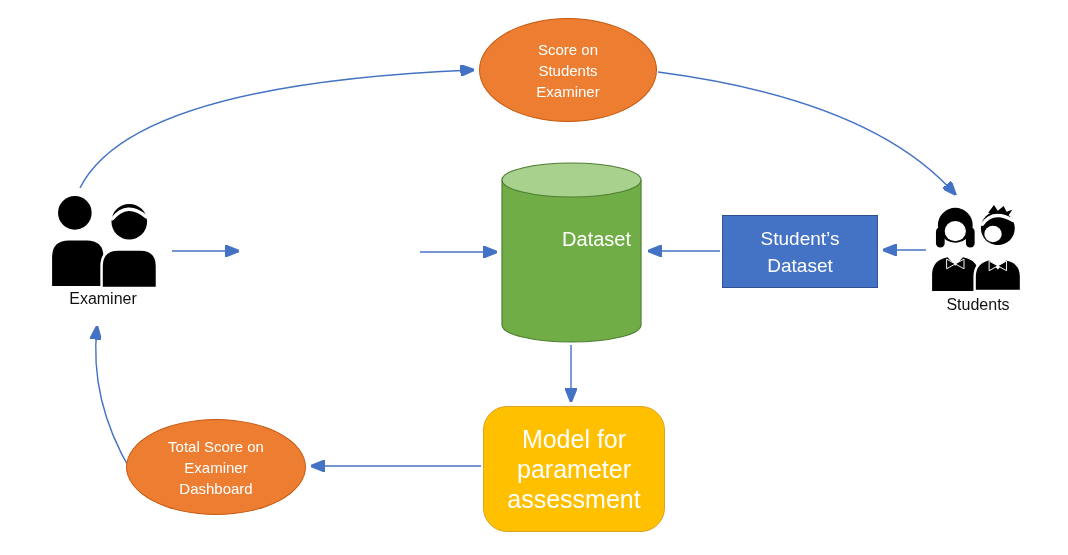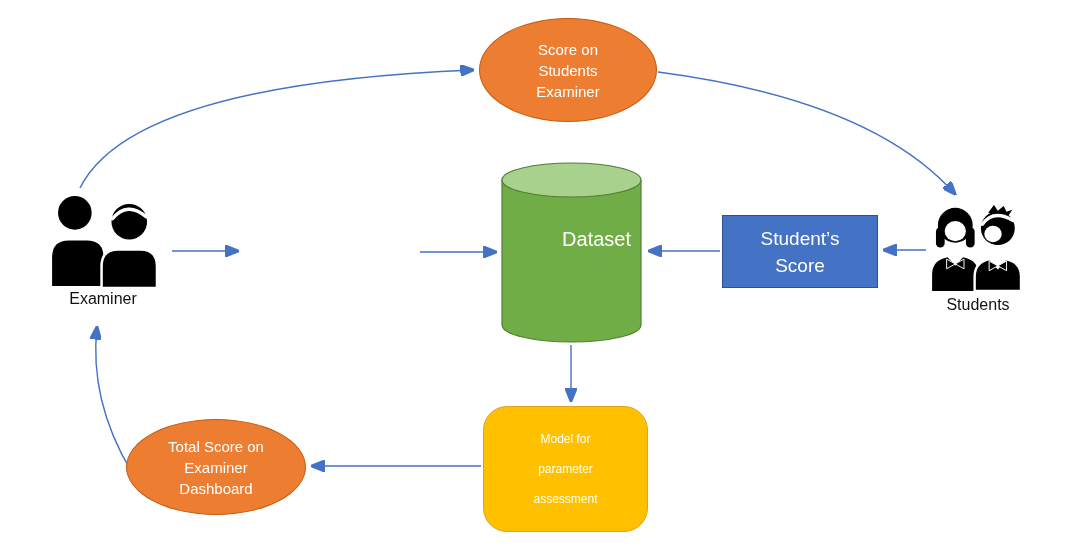--- a/index.html
+++ b/index.html
@@ -25,23 +25,23 @@
   .ellipse{
     background:var(--ellipse-fill); border:1.5px solid var(--ellipse-border);
     border-radius:50%; font-size:15px; line-height:21px;
   }
   #node-score-dashboard{left:479px; top:18px; width:178px; height:104px;}
   #node-total-score{left:126px; top:419px; width:180px; height:96px;}
   .rect{background:var(--rect-fill); border:1.5px solid var(--rect-border);}
   #node-questions{left:242px; top:200px; width:176px; height:102px; font-size:15px; line-height:22px;}
   #node-answer{left:722px; top:215px; width:156px; height:73px; font-size:19px; line-height:27px;}
   #node-model{
-    left:483px; top:406px; width:165px; height:126px;
+    left:483px; top:406px; width:182px; height:126px;
     background:var(--model-fill); border:1.5px solid var(--model-border);
-    border-radius:24px; font-size:12px; line-height:30px;
+    border-radius:24px; font-size:25px; line-height:30px;
   }
   .cylinder-wrap{position:absolute; left:501px; top:162px; width:141px; height:181px;}
   .cyl-svg{position:absolute; left:0; top:0; width:141px; height:181px; overflow:visible;}
   .cyl-body{fill:var(--cylinder-fill); stroke:var(--cylinder-border); stroke-width:1.2;}
   .cyl-top{fill:var(--cylinder-top); stroke:var(--cylinder-border); stroke-width:1.2;}
   .cyl-label{
     position:absolute; left:0; top:66px; width:122px; text-align:right;
     color:var(--shape-text); font-size:20px;padding-left:8px;
   }
   .person-icon{position:absolute; overflow:visible;}
@@ -97,21 +97,21 @@
   <div class="cylinder-wrap" id="node-dataset">
     <svg class="cyl-svg" viewBox="0 0 141 181" xmlns="http://www.w3.org/2000/svg">
       <path class="cyl-body" d="M1 18 V163 A69.5 17 0 0 0 140 163 V18"></path>
       <ellipse class="cyl-top" cx="70.5" cy="18" rx="69.5" ry="17"></ellipse>
     </svg>
     <span class="cyl-label">Dataset</span>
   </div>
 
   <div class="node rect" id="node-answer">
     <span>Student’s
-Score</span>
+Dataset</span>
   </div>
 
   <svg class="person-icon" id="icon-students" viewBox="0 0 106 90" xmlns="http://www.w3.org/2000/svg">
     <circle class="ink" cx="29" cy="22" r="18"></circle>
     <rect class="ink" x="9" y="24" width="9" height="21" rx="4.5"></rect>
     <rect class="ink" x="40" y="24" width="9" height="21" rx="4.5"></rect>
     <ellipse class="face" cx="29" cy="28" rx="11" ry="10.5"></ellipse>
     <path class="ink" d="M5 90 V73 Q5 58 21 55 L29 64 L37 55 Q53 58 53 73 V90 Z"></path>
     <path class="bow" d="M29 62 L20 57 V67 Z M29 62 L38 57 V67 Z"></path>
     <path class="ink" d="M63 9 L69 1 L73 7 L79 2 L82 8 L88 6 L84 12 Z"></path>

